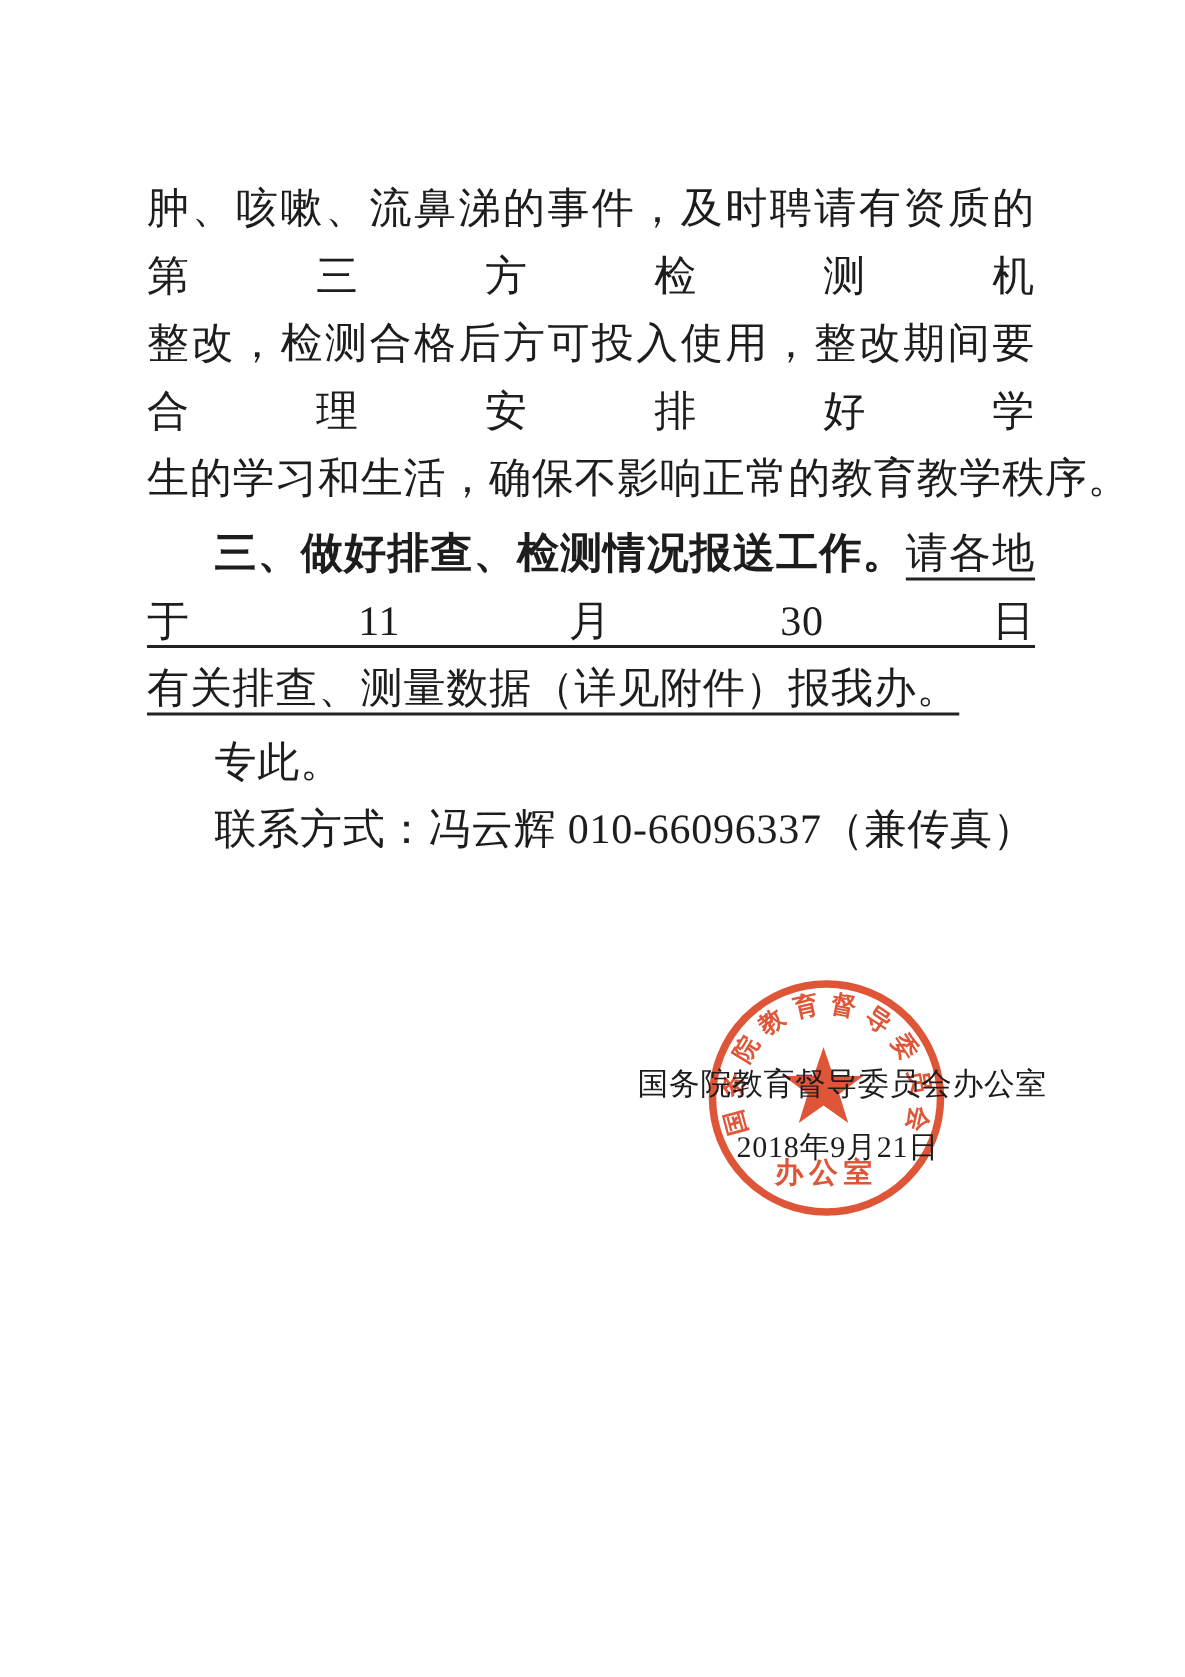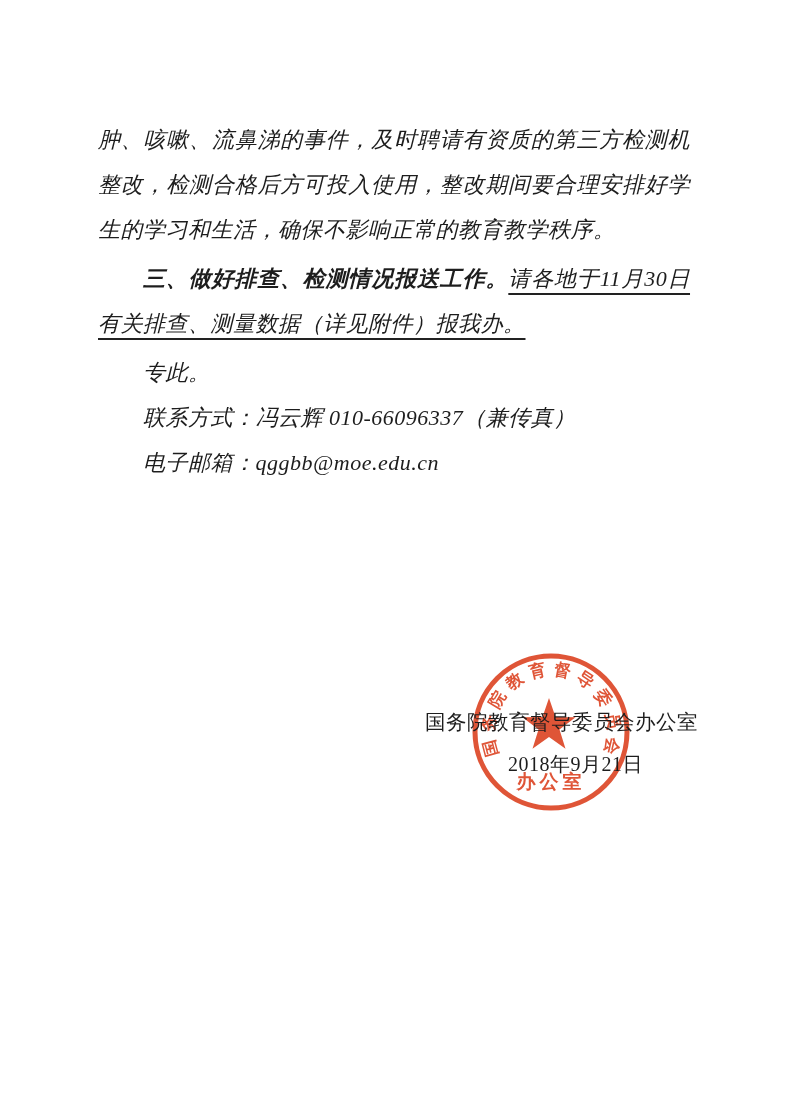--- a/index.html
+++ b/index.html
@@ -15,27 +15,26 @@
 
   
   .textblock {
     position: absolute;
     left: 98px;
     top: 117px;
     width: 592px;
     z-index: 2;
   }
   .line {
-    font-size: 22px;
+    font-size: 28px;
     line-height: 45px;
     white-space: nowrap;
     text-align: justify;
     text-justify: inter-character;
     letter-spacing: 0.5px;
-    font-style: italic;
   }
   .line.stretch { text-align-last: justify; white-space: normal; }
   .line.indent { text-indent: 45px; }
   .sec3 { margin-top: 4px; }
   .closing { margin-top: 4px; }
 
   .bold {
     font-weight: 700;
     font-family: "Liberation Sans", "DejaVu Sans", sans-serif;
   }
@@ -52,21 +51,21 @@
     top: 708px;
     right: 92px;
     font-size: 20.5px;
     letter-spacing: 0.5px;
     z-index: 3;
     white-space: nowrap;
   }
   .sig-date {
     position: absolute;
     top: 751px;
-    left: 508px;
+    left: 491px;
     font-size: 20px;
     letter-spacing: 0.5px;
     z-index: 3;
     white-space: nowrap;
   }
 
   
   .seal {
     position: absolute;
     left: 470px;
@@ -106,21 +105,20 @@
       <div class="line">生的学习和生活，确保不影响正常的教育教学秩序。</div>
     </div>
 
     <div class="sec3">
       <div class="line stretch indent"><span class="bold">三、做好排查、检测情况报送工作。</span><span class="u">请各地于11月30日</span></div>
       <div class="line"><span class="u">有关排查、测量数据（详见附件）报我办。</span></div>
     </div>
 
     <div class="line indent closing">专此。</div>
     <div class="line indent">联系方式：冯云辉 010-66096337（兼传真）</div>
-    <div class="line indent">电子邮箱：qggbb@moe.edu.cn</div>
   </div>
 
   <div class="sig-org">国务院教育督导委员会办公室</div>
   <div class="sig-date">2018年9月21日</div>
 
   <div class="seal">
     <svg viewBox="0 0 162 162" width="162" height="162">
       <circle cx="81" cy="81" r="76" fill="none" stroke="#dd4727" stroke-width="5"></circle>
       <g id="seal-ring-chars">
           <text x="22.1" y="96.8" transform="rotate(-105.0 22.1 96.8)" class="seal-ring-char">国</text>

